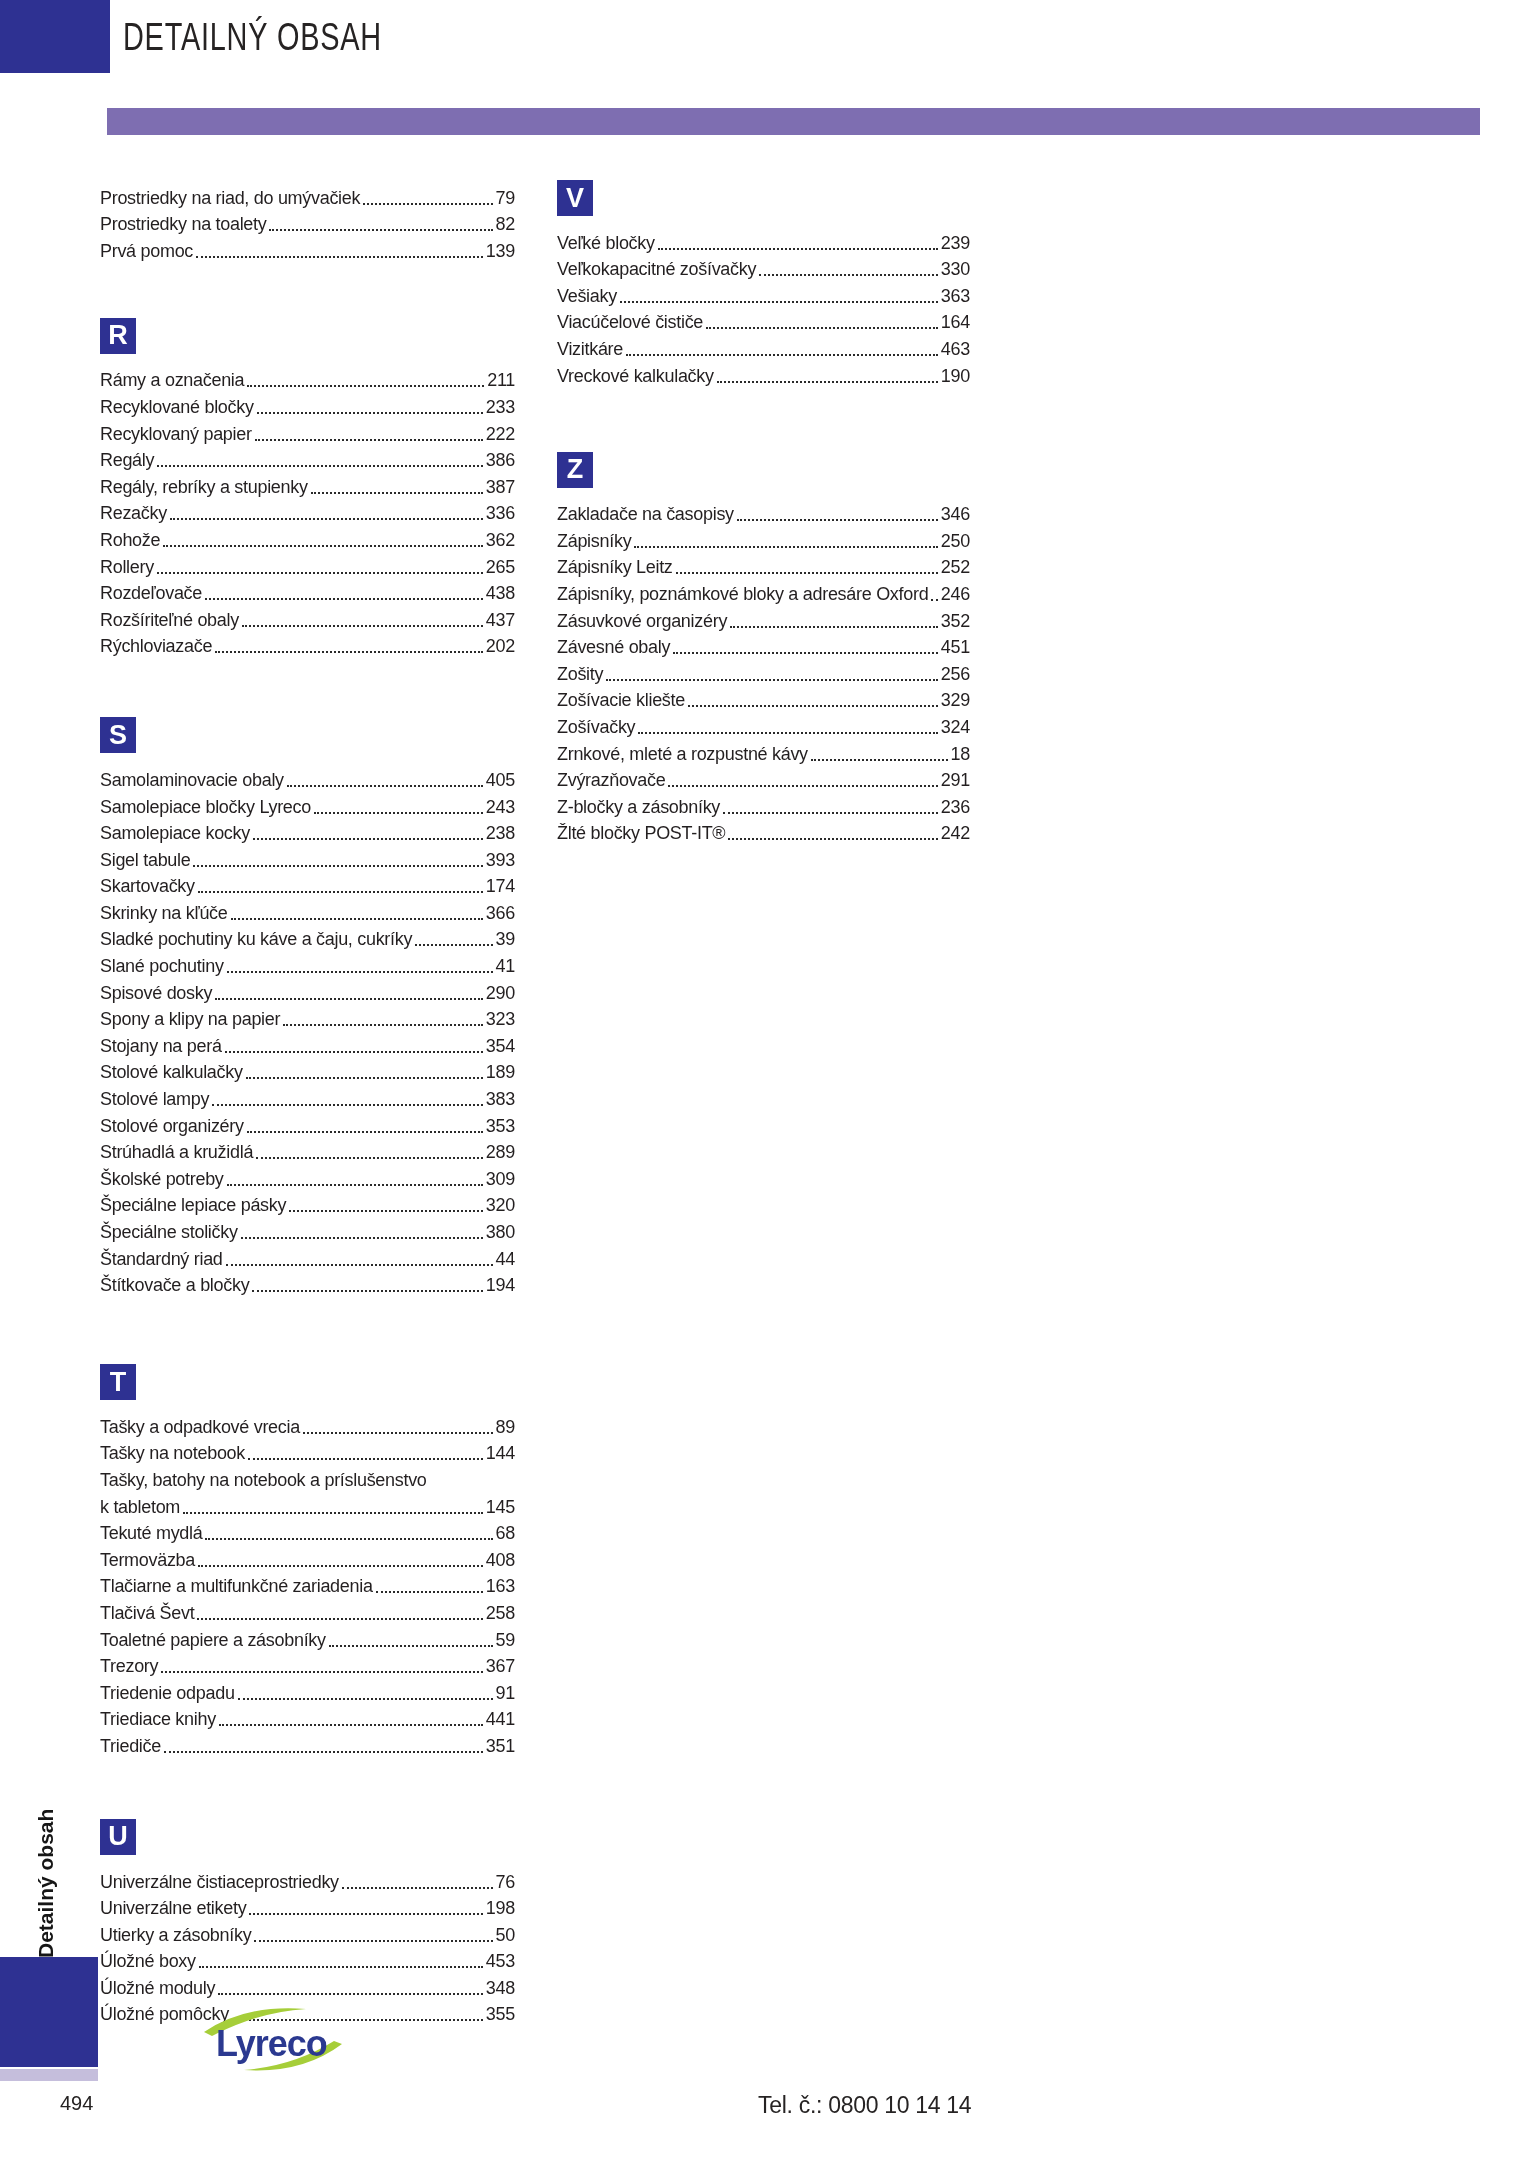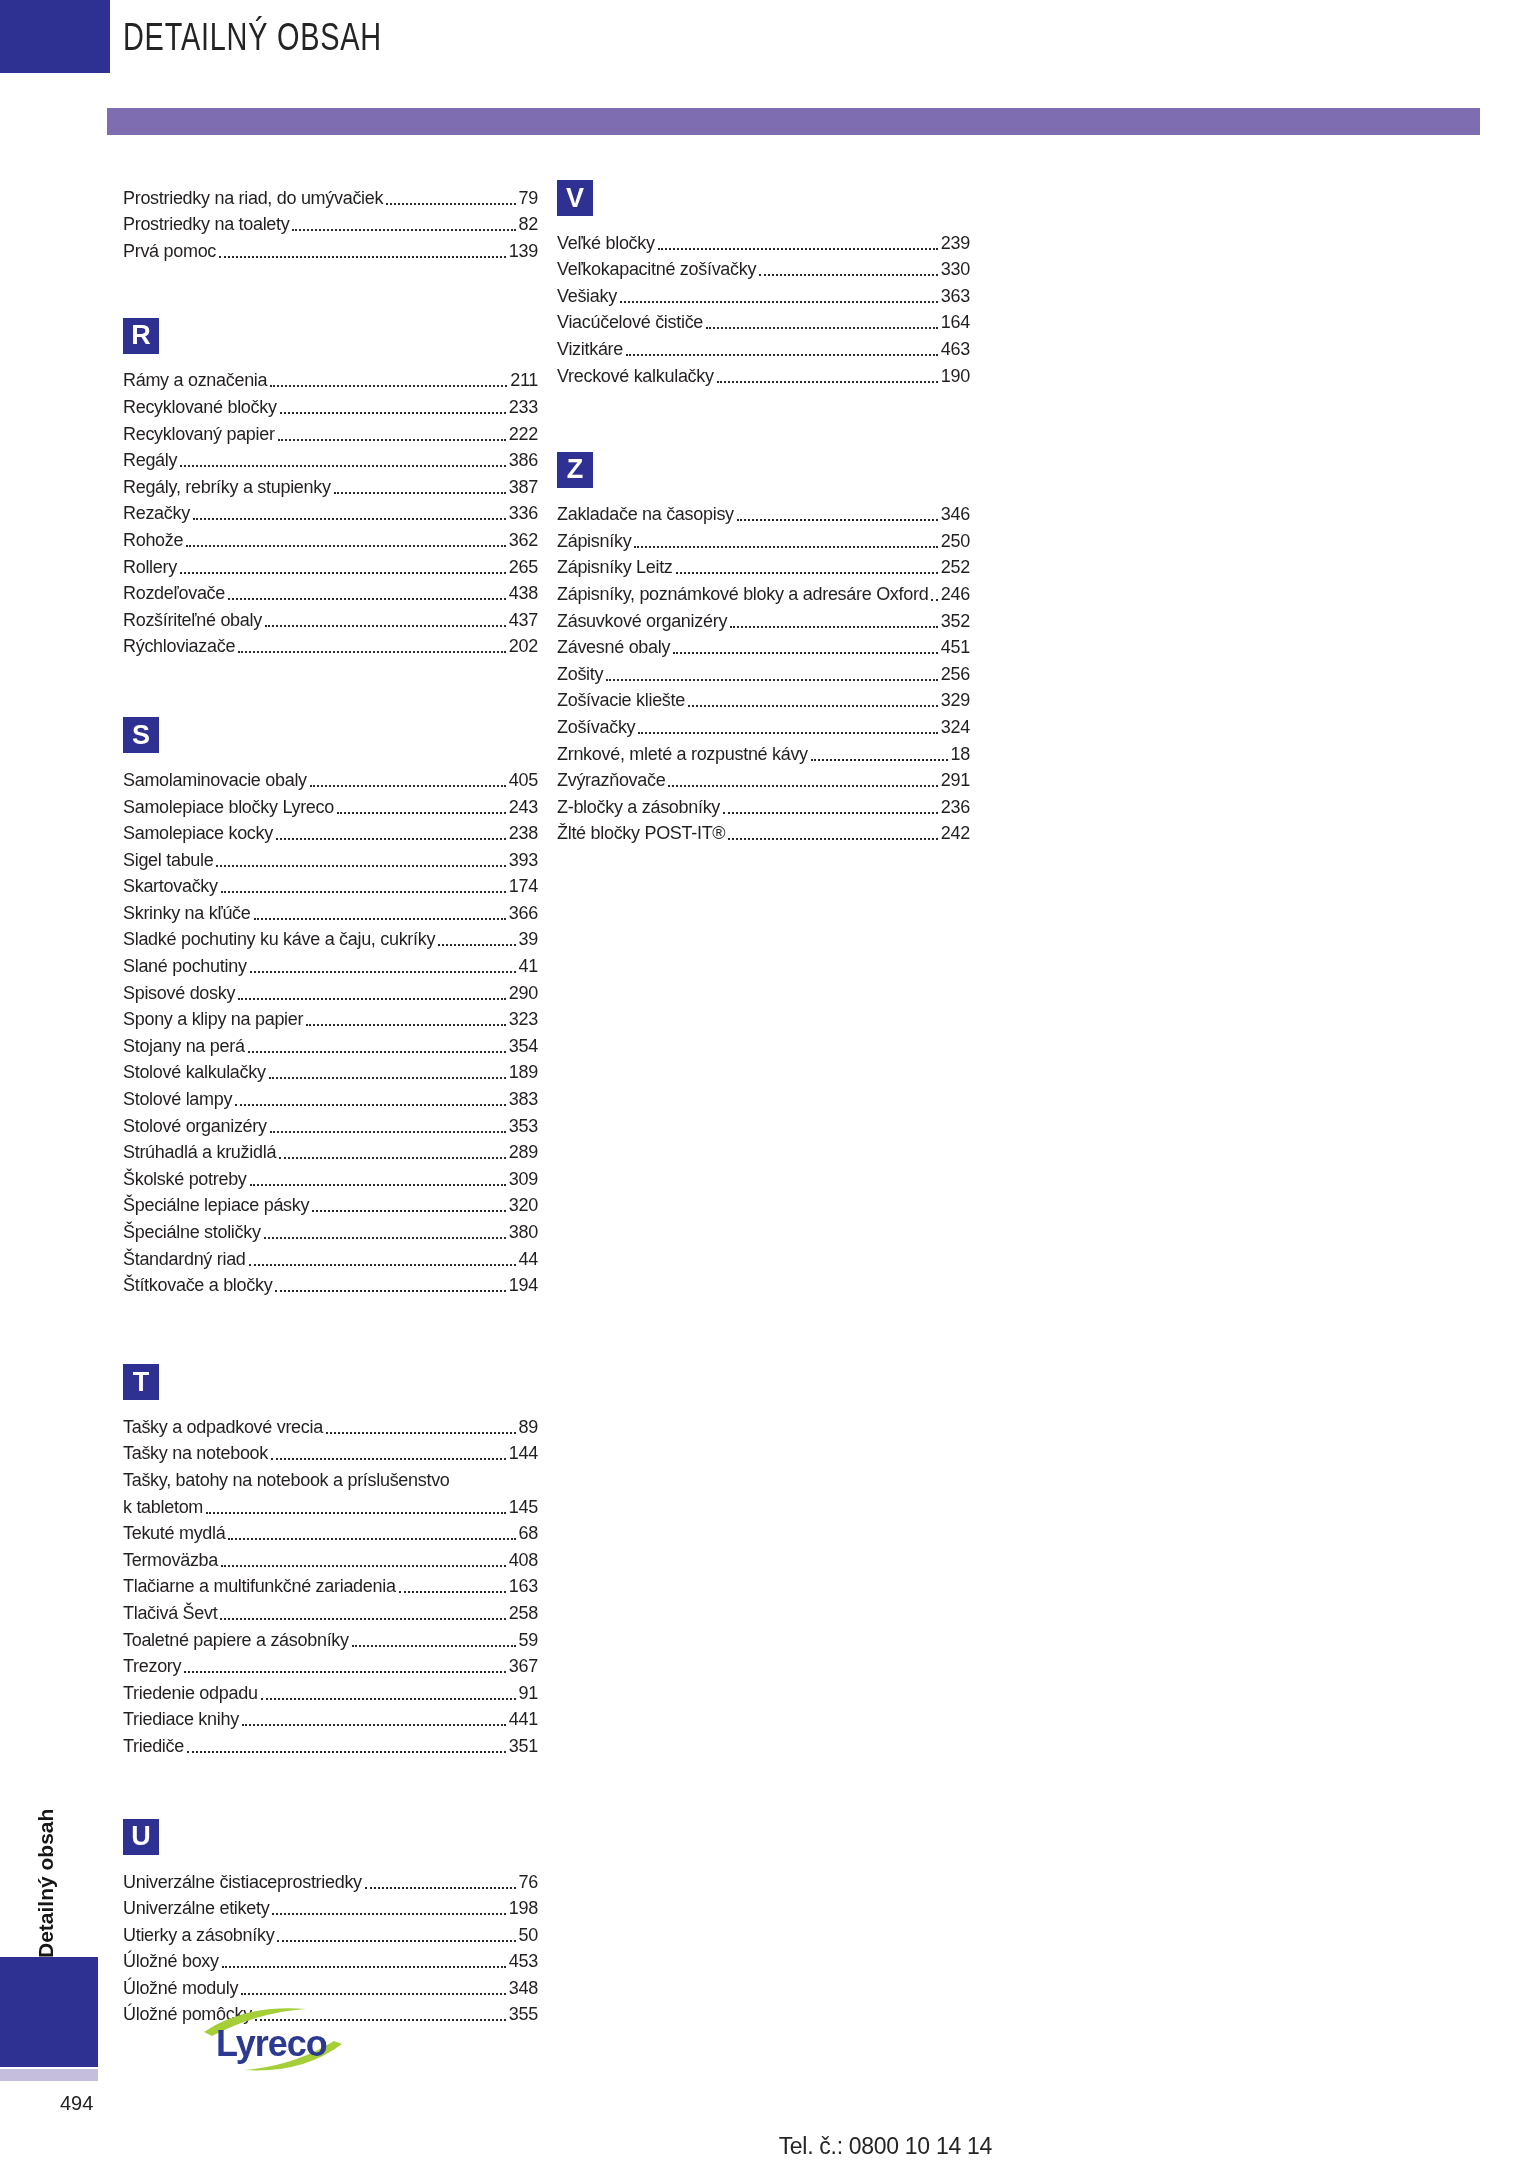--- a/index.html
+++ b/index.html
@@ -16,21 +16,21 @@
     color:var(--c-text);overflow:hidden;
   }
   .corner-block{position:absolute;left:0;top:0;width:110px;height:73px;background:var(--c-badge);}
   .title{
     position:absolute;left:123px;top:16px;margin:0;
     font-size:38px;font-weight:400;color:#262323;
     transform:scaleX(0.76);transform-origin:0 0;letter-spacing:1px;white-space:nowrap;
   }
   .title-bar{position:absolute;left:107px;top:108px;width:1373px;height:27px;background:var(--c-bar);}
   .col{position:absolute;}
-  .col-left{left:123px;top:183px;width:415px;}
+  .col-left{left:100px;top:183px;width:415px;}
   .col-right{left:557px;top:180px;width:413px;}
   .badge{
     width:36px;height:36px;background:var(--c-badge);color:#ffffff;
     display:flex;align-items:center;justify-content:center;
     font-size:27px;font-weight:700;margin-bottom:12px;
   }
   .row{
     display:flex;align-items:flex-end;height:26.6px;
     font-size:18px;letter-spacing:-0.3px;line-height:24px;white-space:nowrap;
   }
@@ -41,21 +41,21 @@
   }
   .row .pg{flex:0 0 auto;}
   .side-label{
     position:absolute;left:34px;top:1798px;height:160px;
     writing-mode:vertical-rl;transform:rotate(180deg);
     font-size:21px;font-weight:700;color:#161616;letter-spacing:0px;
   }
   .side-block{position:absolute;left:0;top:1957px;width:98px;height:110px;background:var(--c-badge);}
   .side-block-shadow{position:absolute;left:0;top:2069px;width:98px;height:12px;background:var(--c-bar);opacity:0.45;}
   .page-number{position:absolute;left:60px;top:2092px;font-size:20px;color:#262323;}
-  .phone{position:absolute;left:758px;top:2092px;width:234px;text-align:right;font-size:23px;color:#262323;letter-spacing:-0.3px;margin-top:41px;}
+  .phone{position:absolute;left:758px;top:2092px;width:234px;text-align:left;font-size:23px;color:#262323;letter-spacing:-0.3px;}
   .logo{position:absolute;left:198px;top:2000px;width:150px;height:80px;}
   .logo svg{width:100%;height:100%;}
 </style>
 </head>
 <body>
 
 <div class="corner-block"></div>
 <h1 class="title">DETAILNÝ OBSAH</h1>
 <div class="title-bar"></div>
 

